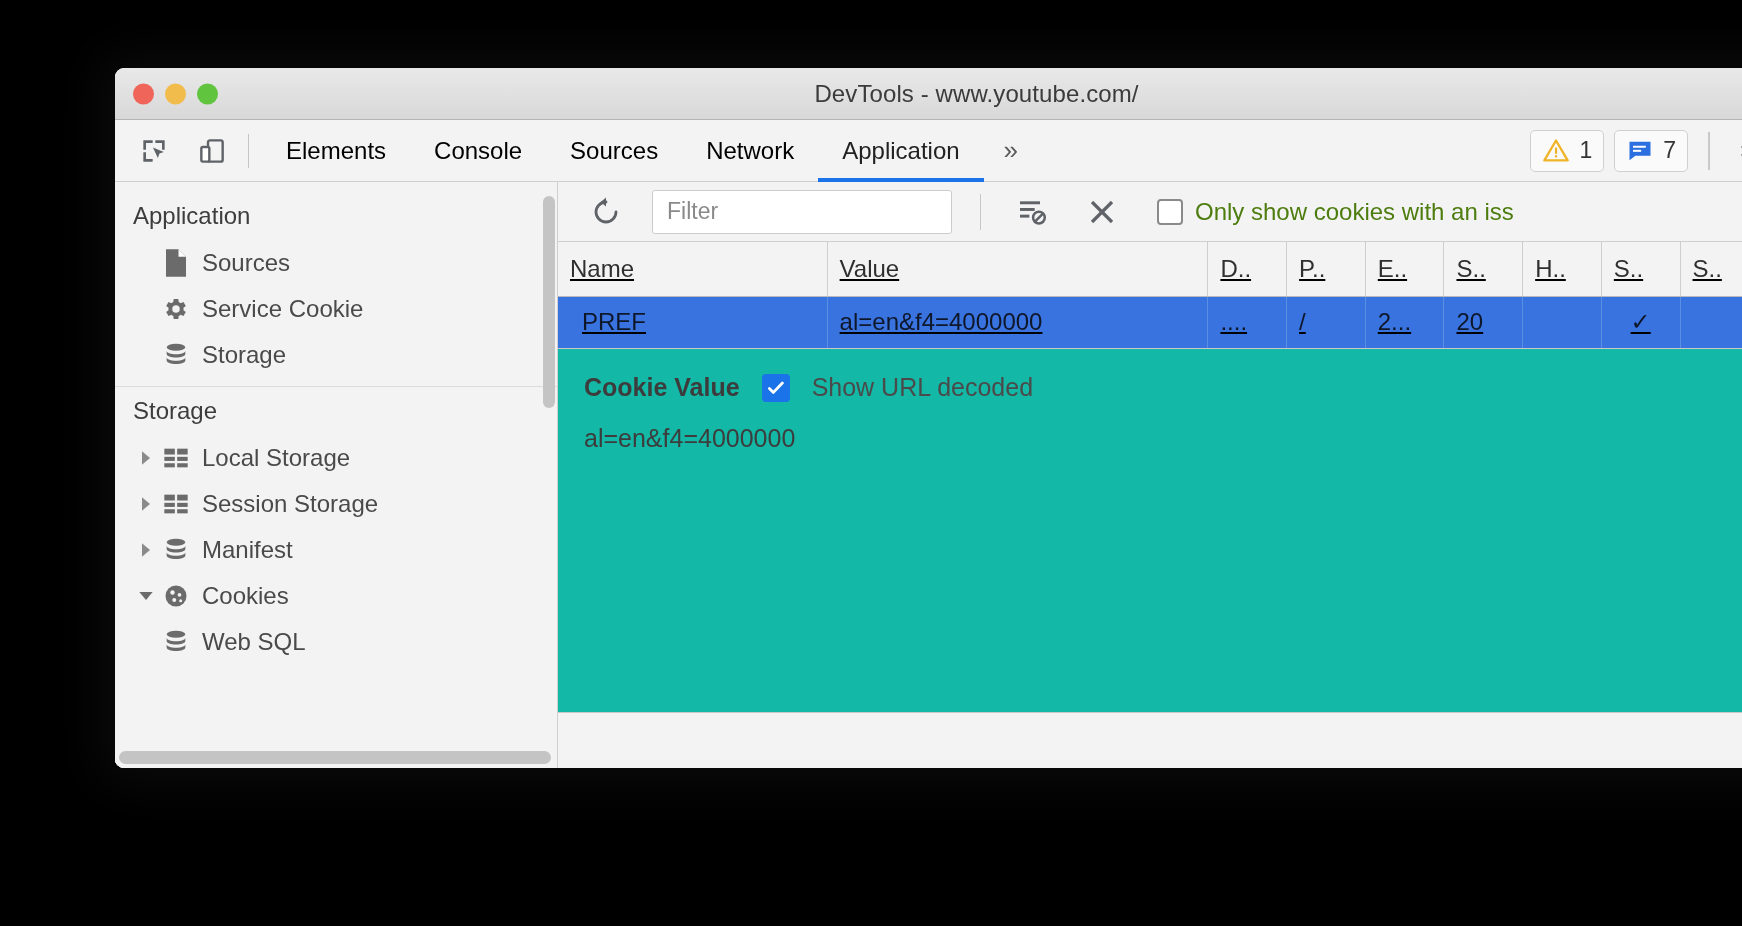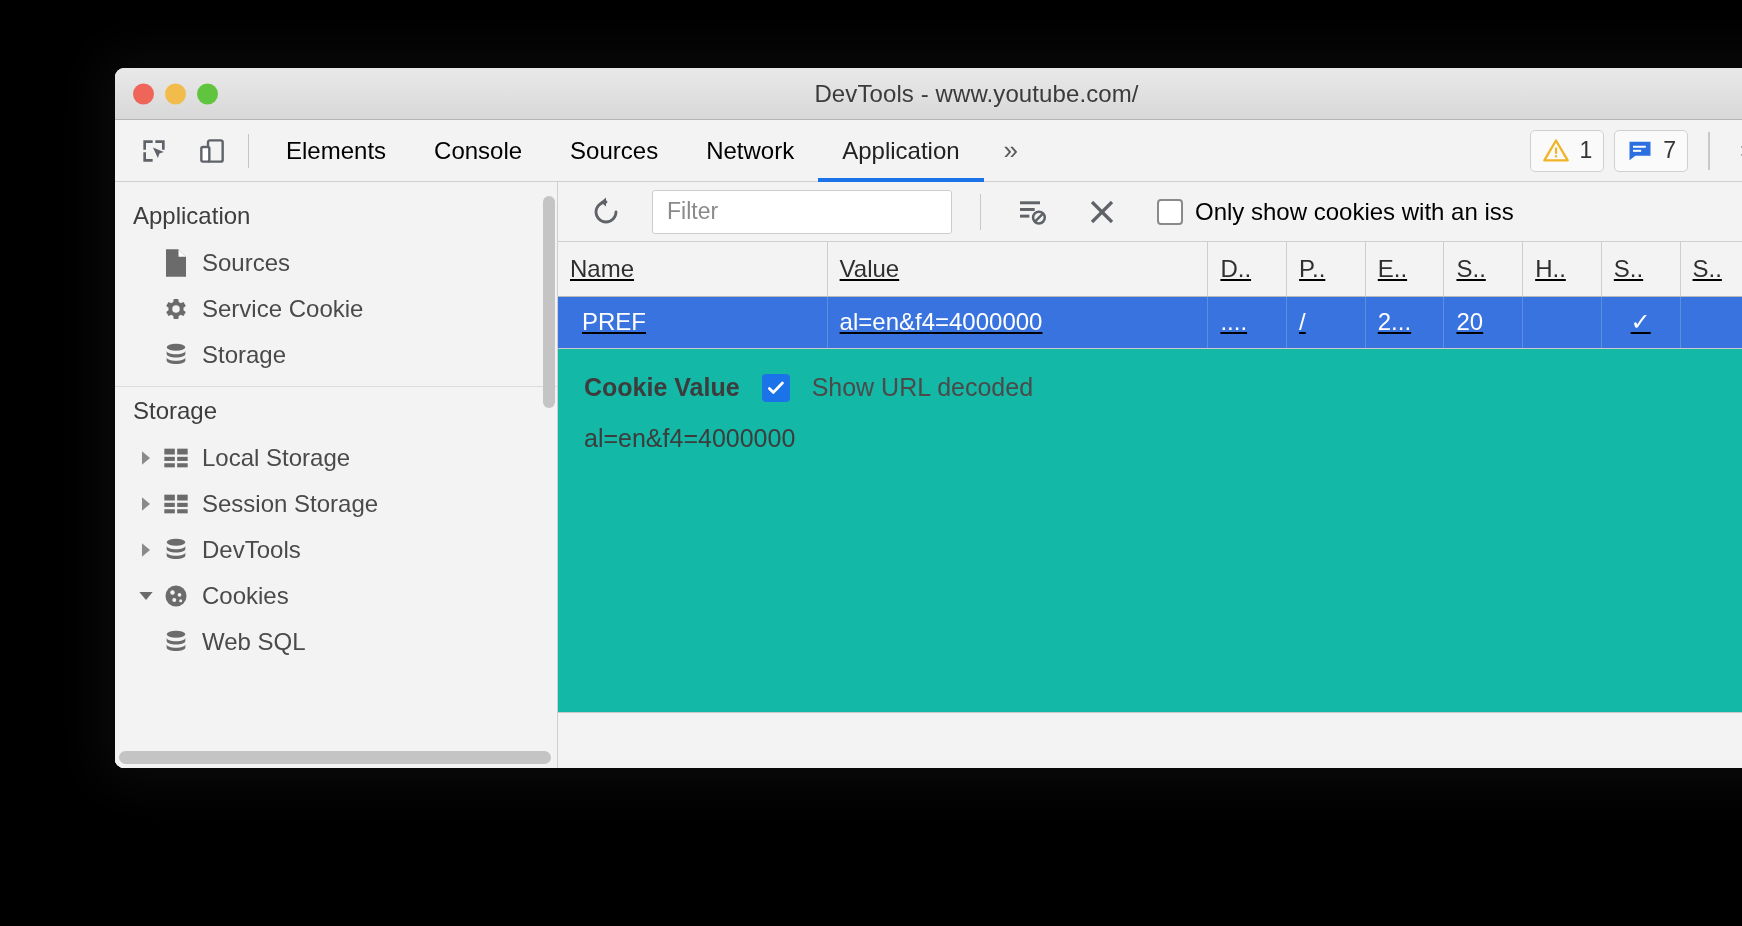--- a/index.html
+++ b/index.html
@@ -243,21 +243,21 @@
     display: flex; align-items: center; justify-content: center;
     margin-right: 12px;
   }
   .cb-wrap { display: flex; align-items: center; gap: 12px; margin-left: 8px; white-space: nowrap; }
   .cb-box {
     width: 26px; height: 26px;
     border: 2px solid #8a8a8a;
     border-radius: 4px;
     background: #fff;
   }
-  .cb-label { font-size: 24px; color: #000000; }
+  .cb-label { font-size: 24px; color: #4d7c0f; }
 
   
   .grid-wrap { position: relative; }
   .grid {
     width: 100%;
     border-collapse: collapse;
     table-layout: fixed;
     text-decoration: underline;
   }
   .grid th {
@@ -276,21 +276,21 @@
   .grid td {
     height: 52px;
     font-size: 24px;
     padding: 0 12px;
     border-right: 1px solid #5b8fe0;
     white-space: nowrap;
     overflow: hidden;
   }
   tr.selected td {
     background: #3873df;
-    color: #ffffff;
+    color: #0f172a;
   }
   tr.selected td.pad-name { padding-left: 24px; }
   td.c-check { text-align: center; padding: 0; }
   .grid-vthumb {
     position: absolute;
     right: 5px; top: 60px;
     width: 16px; height: 46px;
     border-radius: 9px;
     background: #bdbdbd;
   }
@@ -502,21 +502,21 @@
                   <path d="M3 1l6 5-6 5V1z" fill="#8a8a8a"></path>
                 </svg>
             </span>
             <span class="ico">
               <svg width="28" height="28" viewBox="0 0 24 24">
                 <ellipse cx="12" cy="5.4" rx="8" ry="3" fill="#6b6b6b"></ellipse>
                 <path d="M4 8.4c0 1.7 3.6 3 8 3s8-1.3 8-3v2.8c0 1.7-3.6 3-8 3s-8-1.3-8-3V8.4z" fill="#6b6b6b"></path>
                 <path d="M4 14c0 1.7 3.6 3 8 3s8-1.3 8-3v2.8c0 1.7-3.6 3-8 3s-8-1.3-8-3V14z" fill="#6b6b6b"></path>
               </svg>
             </span>
-            <span class="lbl">DevTools</span>
+            <span class="lbl">Manifest</span>
           </div>
 
           <div class="side-item">
             <span class="twisty">
               <svg width="16" height="16" viewBox="0 0 12 12">
                   <path d="M1 3h10l-5 6-5-6z" fill="#6b6b6b"></path>
                 </svg>
             </span>
             <span class="ico">
               <svg width="28" height="28" viewBox="0 0 24 24">

